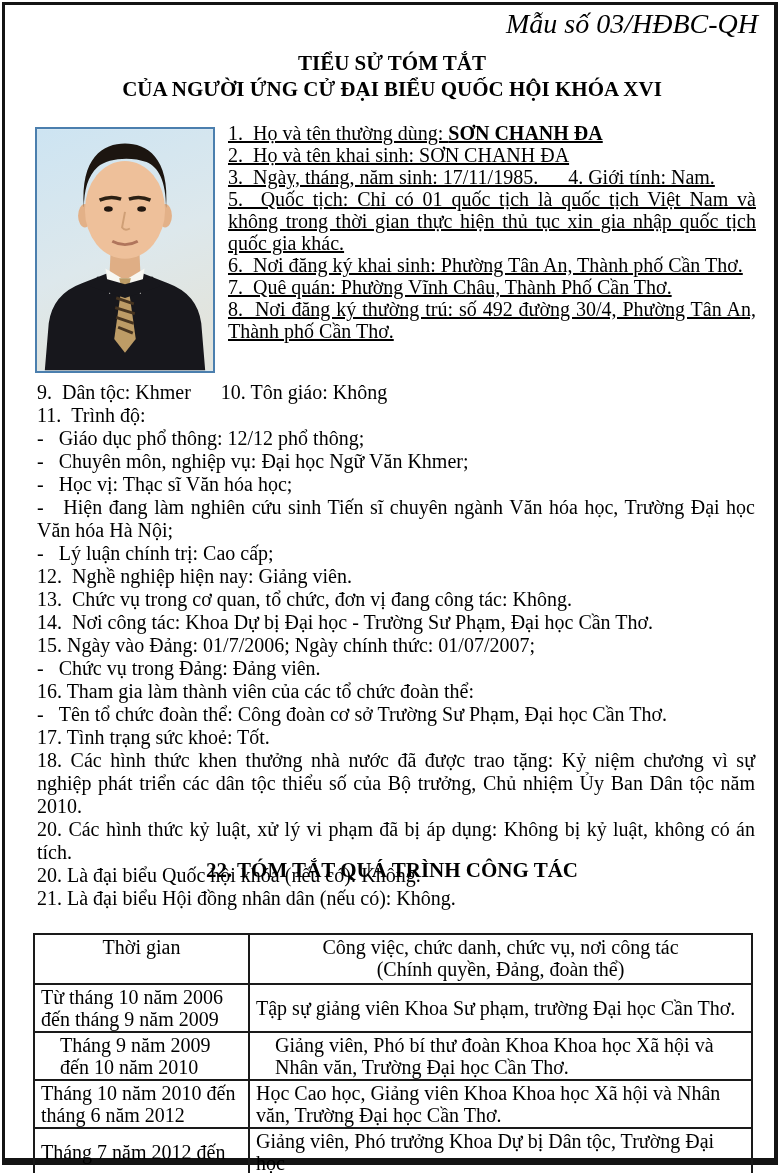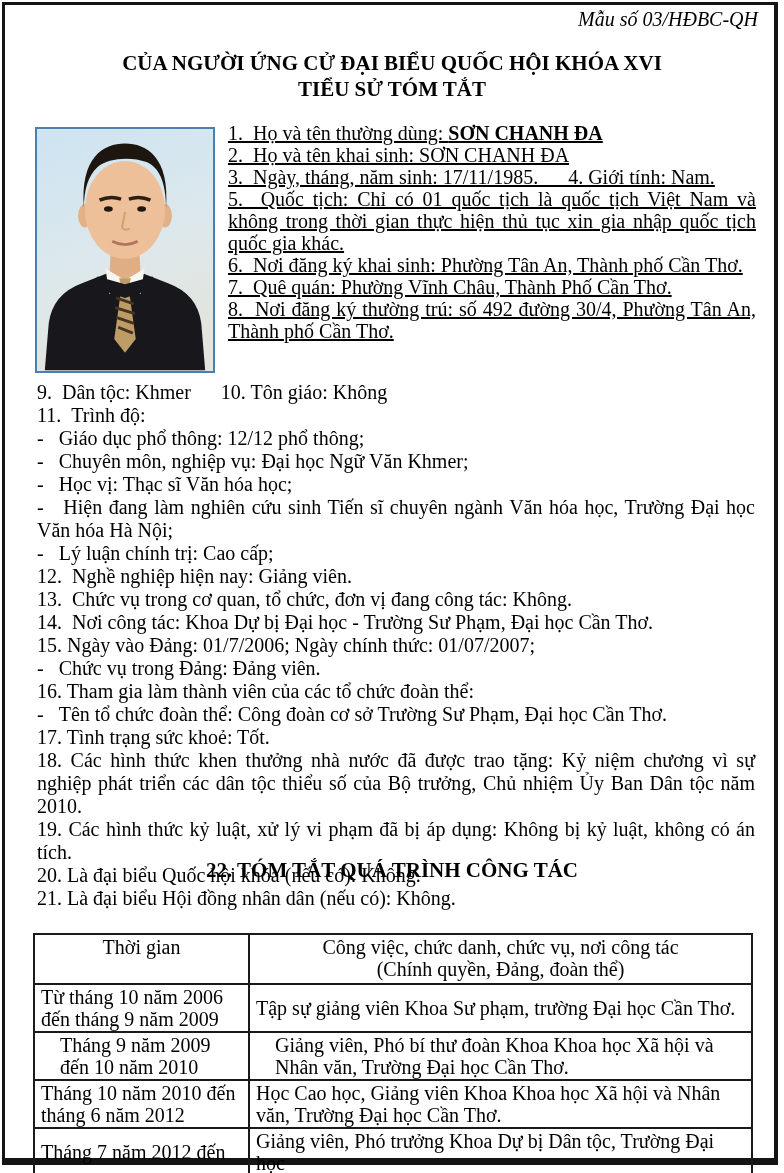--- a/index.html
+++ b/index.html
@@ -6,21 +6,21 @@
   body{
     width:784px;height:1173px;position:relative;background:#fff;
     font-family:"Liberation Serif", serif;color:#000;overflow:hidden;
   }
   .page-frame{
     position:absolute;left:2px;top:2px;width:776px;height:1163px;
     border:3px solid #141414;border-right-width:4px;border-bottom-width:7px;
     box-sizing:border-box;pointer-events:none;
   }
   .form-code{
-    position:absolute;top:8px;right:26px;font-style:italic;font-size:20px;
+    position:absolute;top:8px;right:26px;font-style:italic;font-size:28px;
     white-space:nowrap;
   }
   .doc-title{
     position:absolute;top:50px;left:0;width:784px;text-align:center;
     font-weight:bold;font-size:21px;line-height:26px;
   }
   .photo-wrap{
     position:absolute;left:35px;top:127px;width:180px;height:246px;
     border:2px solid #4b7fae;box-sizing:border-box;background:#d9e9f4;
   }
@@ -55,22 +55,22 @@
   b{font-weight:bold;}
 </style>
 </head>
 <body>
 
 <div class="page-frame"></div>
 
 <div class="form-code">Mẫu số 03/HĐBC-QH</div>
 
 <div class="doc-title">
+  <div>TIỂU SỬ TÓM TẮT</div>
   <div>CỦA NGƯỜI ỨNG CỬ ĐẠI BIỂU QUỐC HỘI KHÓA XVI</div>
-  <div>TIỂU SỬ TÓM TẮT</div>
 </div>
 
 <div class="photo-wrap">
   <svg viewBox="0 0 180 246">
     <defs>
       <linearGradient id="pbg" x1="0" y1="0" x2="0.3" y2="1">
         <stop offset="0" stop-color="#cde4f2"></stop>
         <stop offset="0.6" stop-color="#dde8ec"></stop>
         <stop offset="1" stop-color="#e2e4dd"></stop>
       </linearGradient>
@@ -117,21 +117,21 @@
   <p>-&nbsp;&nbsp;&nbsp;Lý luận chính trị: Cao cấp;</p>
   <p>12.&nbsp;&nbsp;Nghề nghiệp hiện nay: Giảng viên.</p>
   <p>13.&nbsp;&nbsp;Chức vụ trong cơ quan, tổ chức, đơn vị đang công tác: Không.</p>
   <p>14.&nbsp;&nbsp;Nơi công tác: Khoa Dự bị Đại học - Trường Sư Phạm, Đại học Cần Thơ.</p>
   <p>15. Ngày vào Đảng: 01/7/2006; Ngày chính thức: 01/07/2007;</p>
   <p>-&nbsp;&nbsp;&nbsp;Chức vụ trong Đảng: Đảng viên.</p>
   <p>16. Tham gia làm thành viên của các tổ chức đoàn thể:</p>
   <p>-&nbsp;&nbsp;&nbsp;Tên tổ chức đoàn thể: Công đoàn cơ sở Trường Sư Phạm, Đại học Cần Thơ.</p>
   <p>17. Tình trạng sức khoẻ: Tốt.</p>
   <p>18. Các hình thức khen thưởng nhà nước đã được trao tặng: Kỷ niệm chương vì sự nghiệp phát triển các dân tộc thiểu số của Bộ trưởng, Chủ nhiệm Ủy Ban Dân tộc năm 2010.</p>
-  <p>19. Các hình thức kỷ luật, xử lý vi phạm đã bị áp dụng: Không bị kỷ luật, không có án tích.</p>
+  <p>20. Các hình thức kỷ luật, xử lý vi phạm đã bị áp dụng: Không bị kỷ luật, không có án tích.</p>
   <p>20. Là đại biểu Quốc hội khóa (nếu có): Không.</p>
   <p>21. Là đại biểu Hội đồng nhân dân (nếu có): Không.</p>
 </div>
 
 <div class="section-heading">22. TÓM TẮT QUÁ TRÌNH CÔNG TÁC</div>
 
 <table class="career">
   <colgroup>
       <col class="c1">
       <col>

